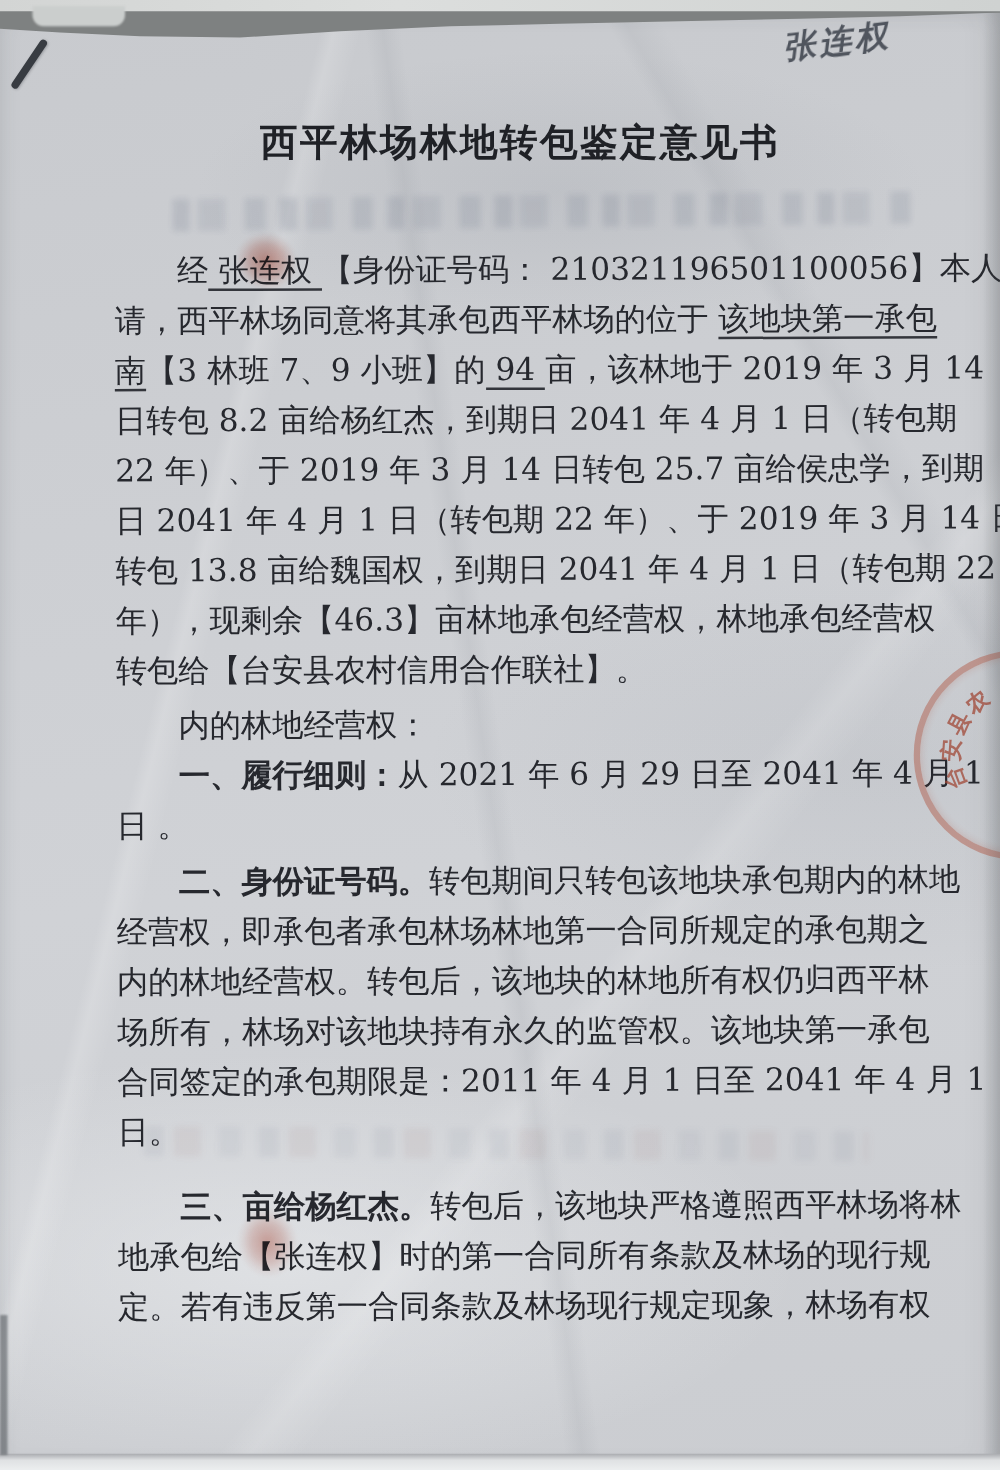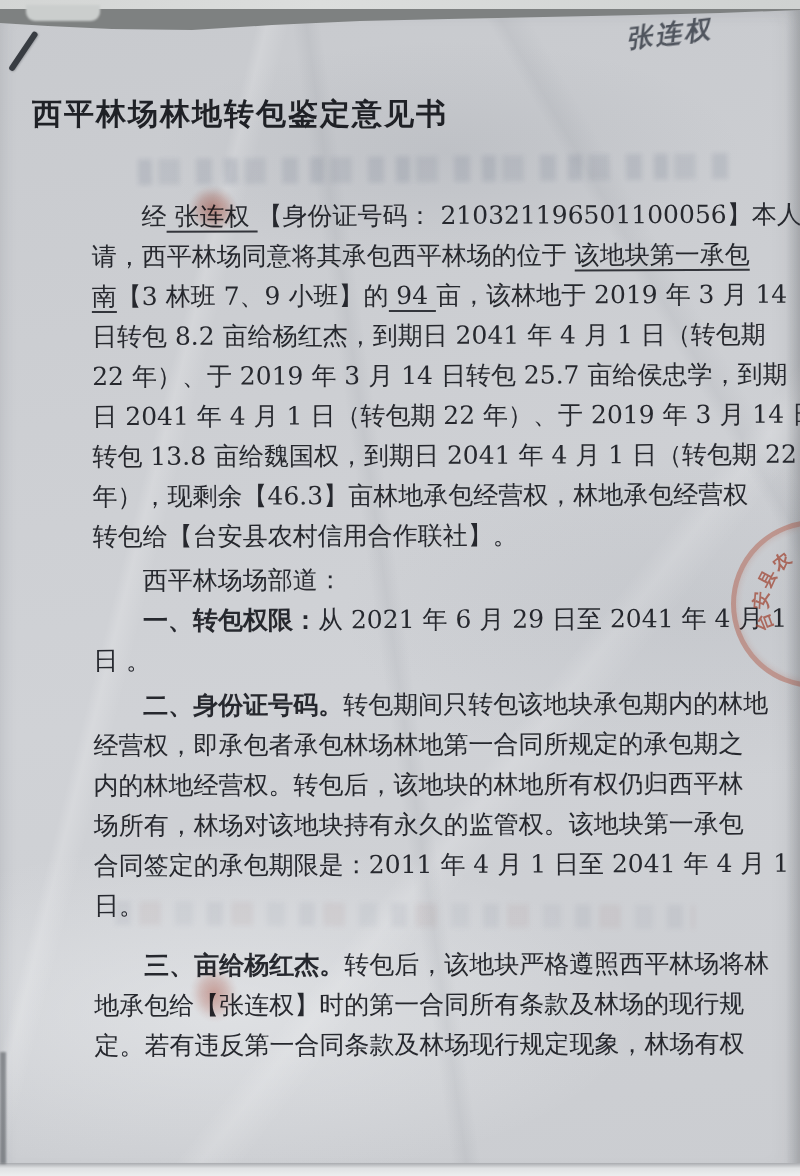--- a/index.html
+++ b/index.html
@@ -36,21 +36,21 @@
     background:linear-gradient(to bottom,#a9abaf 0,#dfe1e3 40%,#eceeef 100%);}
   .left-sliver{position:absolute;left:0;bottom:12px;width:6px;height:112px;z-index:4;
     background:#41464b;opacity:.5;filter:blur(1px);}
   .pen-mark{position:absolute;left:13px;top:66px;width:46px;height:6px;z-index:2;
     background:#383c42;border-radius:3px;transform:rotate(-56deg);transform-origin:left bottom;
     box-shadow:0 1px 2px rgba(40,44,50,.3);}
   .handwriting{position:absolute;left:628px;top:16px;z-index:2;
     font-size:26px;font-weight:600;color:#50555e;letter-spacing:3px;
     transform:rotate(-7deg) skewX(-14deg);filter:blur(.3px);}
   .title{position:absolute;top:94px;left:0;width:100%;box-sizing:border-box;padding-left:32px;
-    font-size:30px;font-weight:bold;letter-spacing:2px;color:#1f2126;z-index:2;}
+    text-align:center;font-size:30px;font-weight:bold;letter-spacing:2px;color:#1f2126;z-index:2;}
   .doc{position:absolute;left:93px;top:196px;width:636px;z-index:2;
     color:#26282e;font-size:25px;line-height:40px;transform:rotate(-.2deg);}
   .line{height:40px;white-space:nowrap;}
   .indent{padding-left:50px;}
   .bold{font-weight:bold;}
   .underline{border-bottom:2px solid #33353b;}
   .para2{margin-top:4px;}
   .para4{margin-top:5px;}
   .para5{margin-top:20px;}
   .bleed{position:absolute;z-index:1;filter:blur(2.6px);pointer-events:none;}
@@ -98,24 +98,24 @@
           <div class="line"><span>请，西平林场同意将其承包西平林场的位于 </span><span class="underline">该地块第一承包</span></div>
           <div class="line"><span class="underline">南</span><span>【3 林班 7、9 小班】的</span><span class="underline">&nbsp;94&nbsp;</span><span>亩，该林地于 2019 年 3 月 14</span></div>
           <div class="line"><span>日转包 8.2 亩给杨红杰，到期日 2041 年 4 月 1 日（转包期</span></div>
           <div class="line"><span>22 年）、于 2019 年 3 月 14 日转包 25.7 亩给侯忠学，到期</span></div>
           <div class="line"><span>日 2041 年 4 月 1 日（转包期 22 年）、于 2019 年 3 月 14 日</span></div>
           <div class="line"><span>转包 13.8 亩给魏国权，到期日 2041 年 4 月 1 日（转包期 22</span></div>
           <div class="line"><span>年），现剩余【46.3】亩林地承包经营权，林地承包经营权</span></div>
           <div class="line"><span>转包给【台安县农村信用合作联社】。</span></div>
         </div>
         <div class="para para2">
-          <div class="line indent"><span>西平林场场部道：</span></div>
+          <div class="line indent"><span>内的林地经营权：</span></div>
         </div>
         <div class="para para3">
-          <div class="line indent"><span class="bold">一、转包权限：</span><span>从 2021 年 6 月 29 日至 2041 年 4 月 1</span></div>
+          <div class="line indent"><span class="bold">一、履行细则：</span><span>从 2021 年 6 月 29 日至 2041 年 4 月 1</span></div>
           <div class="line"><span>日 。</span></div>
         </div>
         <div class="para para4">
           <div class="line indent"><span class="bold">二、身份证号码。</span><span>转包期间只转包该地块承包期内的林地</span></div>
           <div class="line"><span>经营权，即承包者承包林场林地第一合同所规定的承包期之</span></div>
           <div class="line"><span>内的林地经营权。转包后，该地块的林地所有权仍归西平林</span></div>
           <div class="line"><span>场所有，林场对该地块持有永久的监管权。该地块第一承包</span></div>
           <div class="line"><span>合同签定的承包期限是：2011 年 4 月 1 日至 2041 年 4 月 1</span></div>
           <div class="line"><span>日。</span></div>
         </div>

